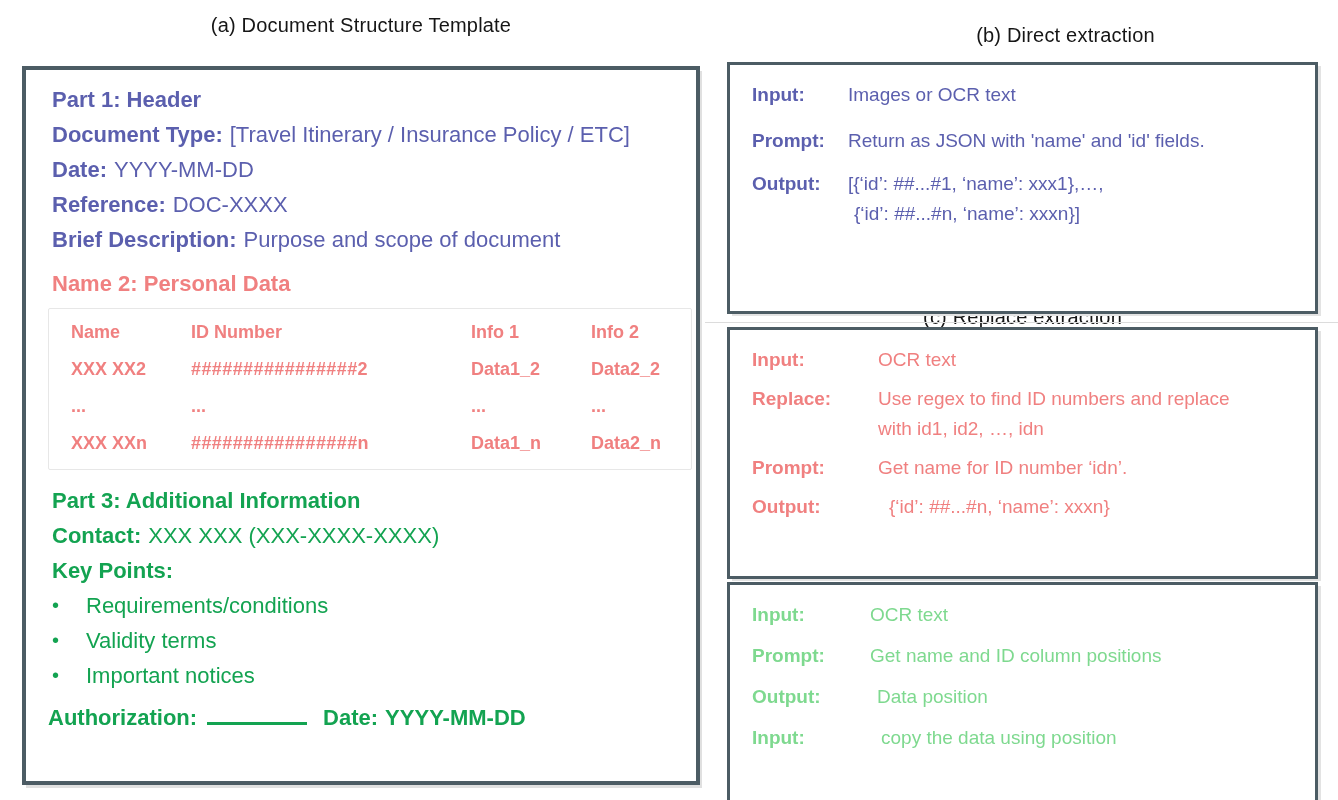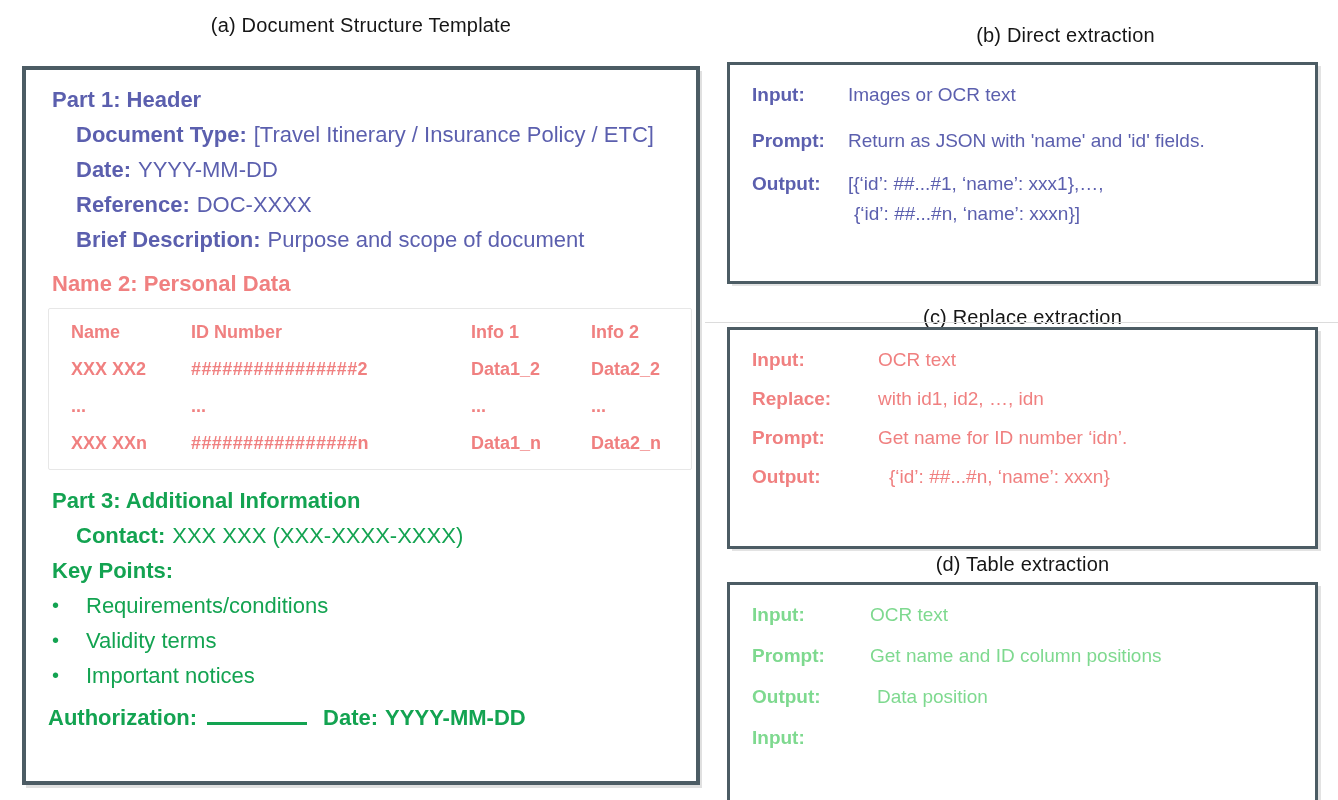--- a/index.html
+++ b/index.html
@@ -18,39 +18,39 @@
   #title-c { left:727px; width:591px; top:306px; }
   #title-d { left:727px; width:591px; top:553px; }
 
   .box { position:absolute; background:#ffffff; }
   #box-a {
     left:22px; top:66px; width:678px; height:719px;
     border:4px solid #4c5c64; padding:10px 8px 0 22px;
     box-shadow:3px 4px 0 -1px #e0e0e0;
   }
   .rbox {
-    left:727px; width:591px; height:222px;
+    left:727px; width:591px; height:252px;
     border:3px solid #4c5c64; padding:15px 10px 0 22px;
     box-shadow:4px 3px 0 -1px #e3e3e3;
   }
   #box-b { top:62px; }
   #box-c { top:327px; }
   #box-d { top:582px; }
   .artifact-line { position:absolute; height:1px; background:#dcdcdc; }
   #line-c { left:705px; top:322px; width:633px; }
 
   
   .purple { color:#5b5fae; }
   .salmon { color:#f08080; }
   .green  { color:#13a351; }
   .lgreen { color:#7ed98f; }
 
   .a-line { font-size:22px; line-height:35px; margin-left:4px; white-space:nowrap; }
   .a-head { font-weight:bold; }
-  .a-line .lbl { font-weight:bold; margin-right:7px;margin-left:24px; }
+  .a-line .lbl { font-weight:bold; margin-right:7px; }
   #part1-heading { margin-top:2px; }
   #part2-heading { margin-top:9px; }
   #part3-heading { margin-top:13px; }
 
   .a-table-wrap {
     margin-top:7px; width:644px; border:1px solid #e7e7e7; background:#fff;
     padding:5px 0 7px 22px; border-radius:2px;
   }
   .a-table { border-collapse:collapse; table-layout:fixed; width:610px; }
   .a-table td, .a-table th {
@@ -198,20 +198,21 @@
 <div class="box rbox salmon" id="box-c">
   <div class="prow">
     <span class="plabel">Input:</span>
     <div class="pval">
       <div>OCR text</div>
     </div>
   </div>
   <div class="prow">
     <span class="plabel">Replace:</span>
     <div class="pval">
+      <div>Use regex to find ID numbers and replace</div>
       <div>with id1, id2, …, idn</div>
     </div>
   </div>
   <div class="prow">
     <span class="plabel">Prompt:</span>
     <div class="pval">
       <div>Get name for ID number ‘idn’.</div>
     </div>
   </div>
   <div class="prow">
@@ -236,14 +237,17 @@
     </div>
   </div>
   <div class="prow">
     <span class="plabel">Output:</span>
     <div class="pval">
       <div>Data position</div>
     </div>
   </div>
   <div class="prow">
     <span class="plabel">Input:</span>
+    <div class="pval">
+      <div>copy the data using position</div>
+    </div>
   </div>
 </div>
 
 </body></html>

